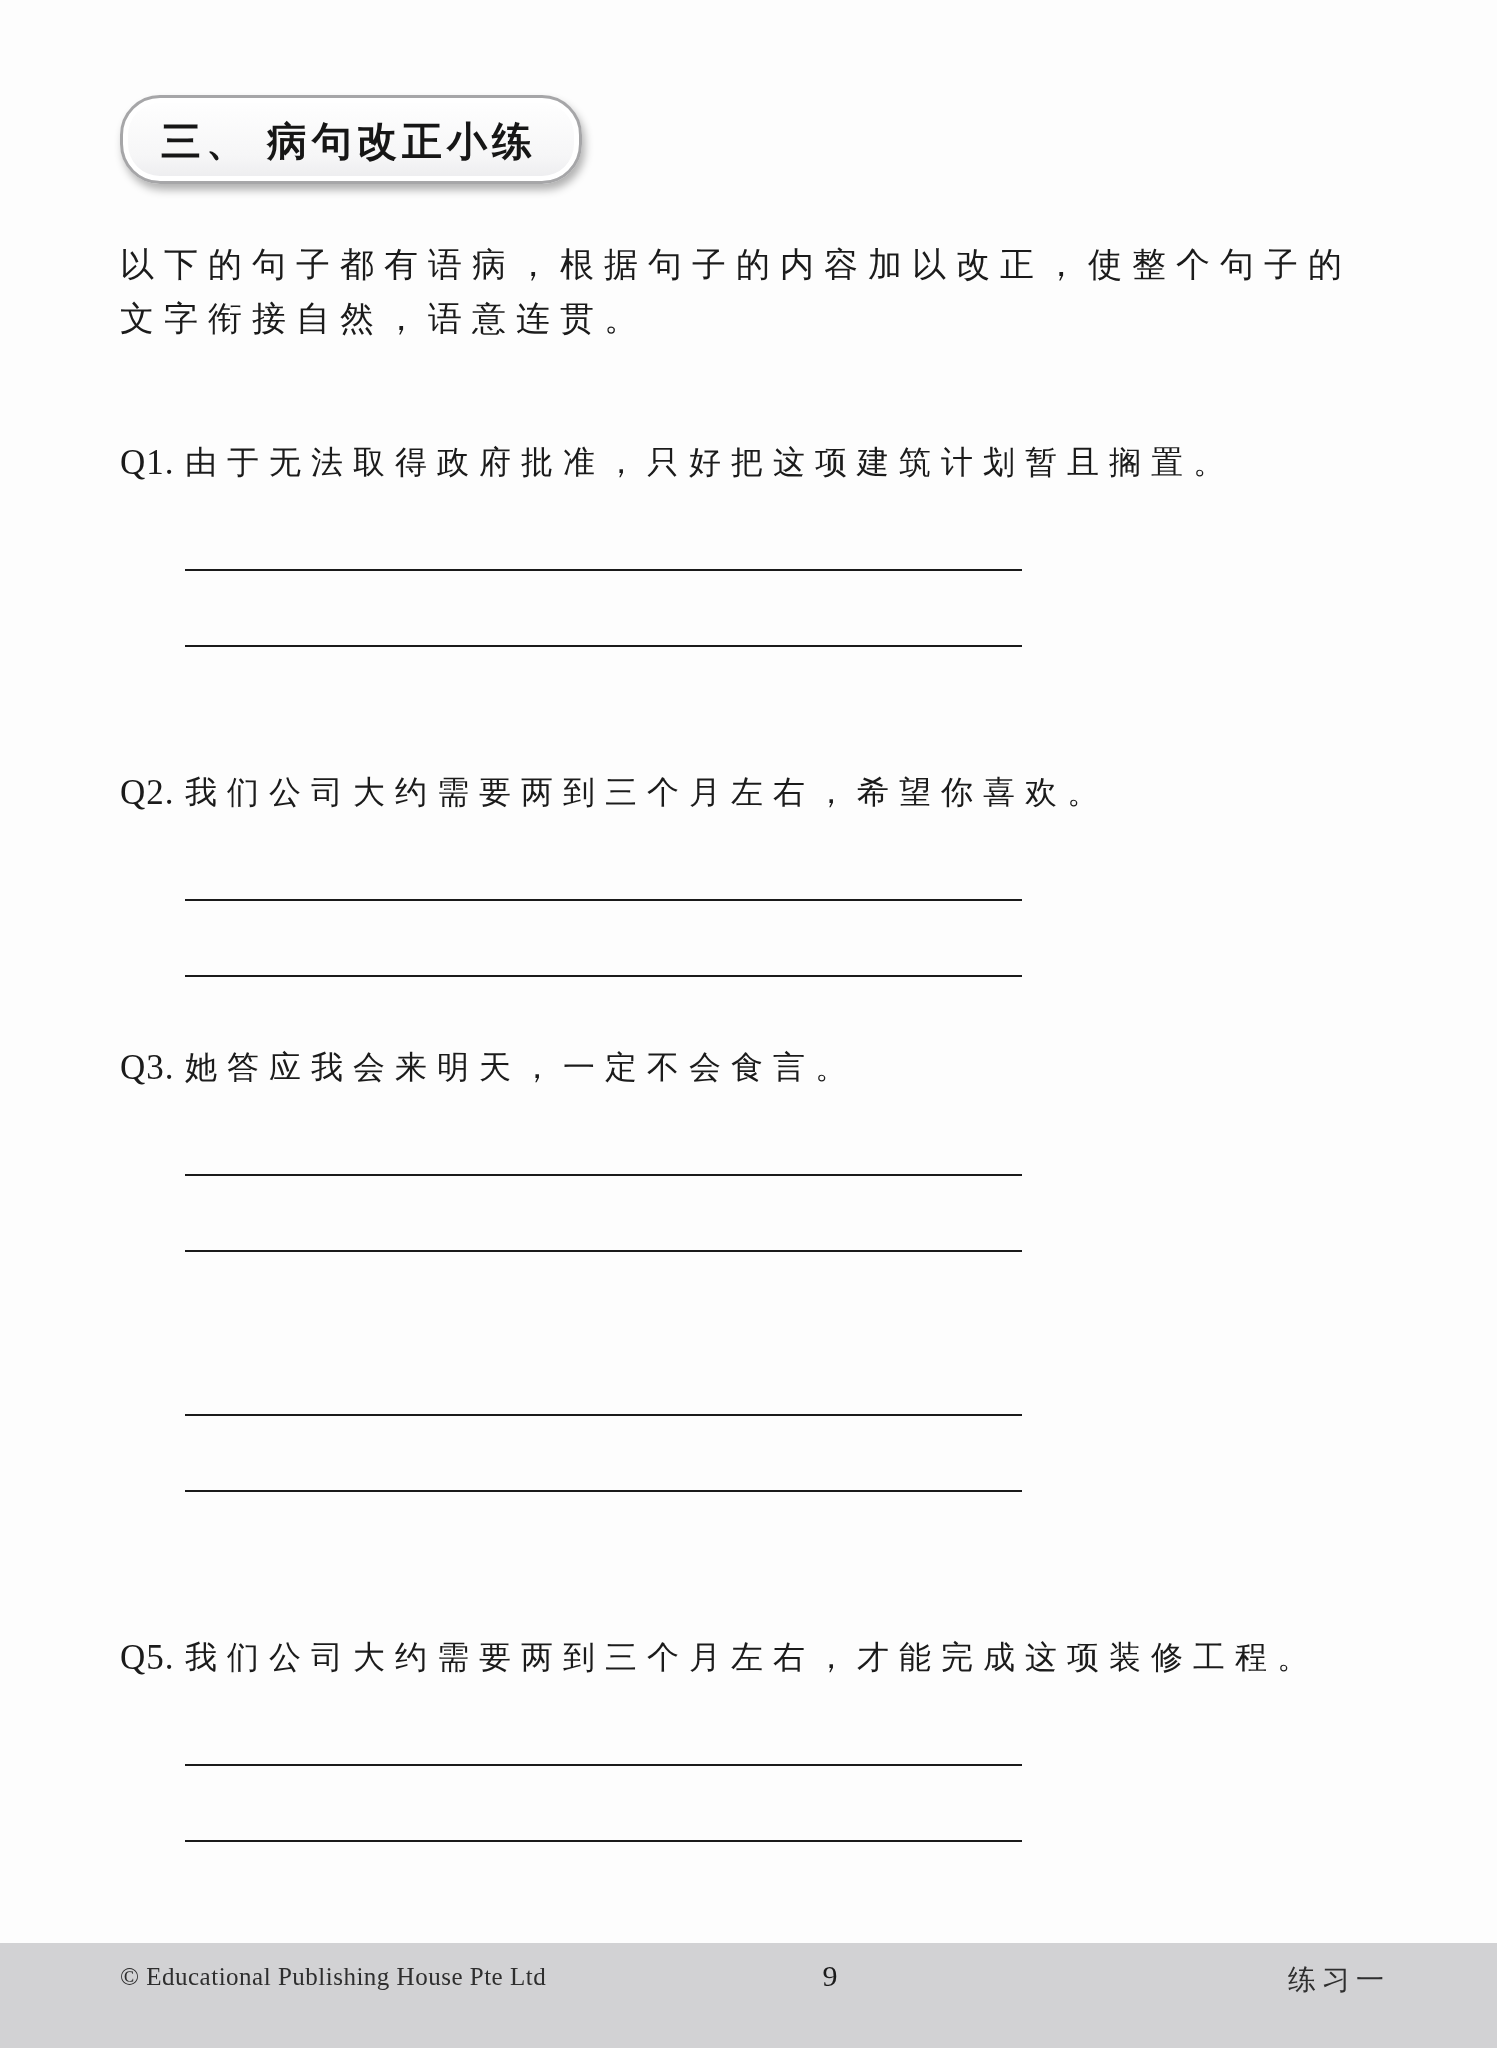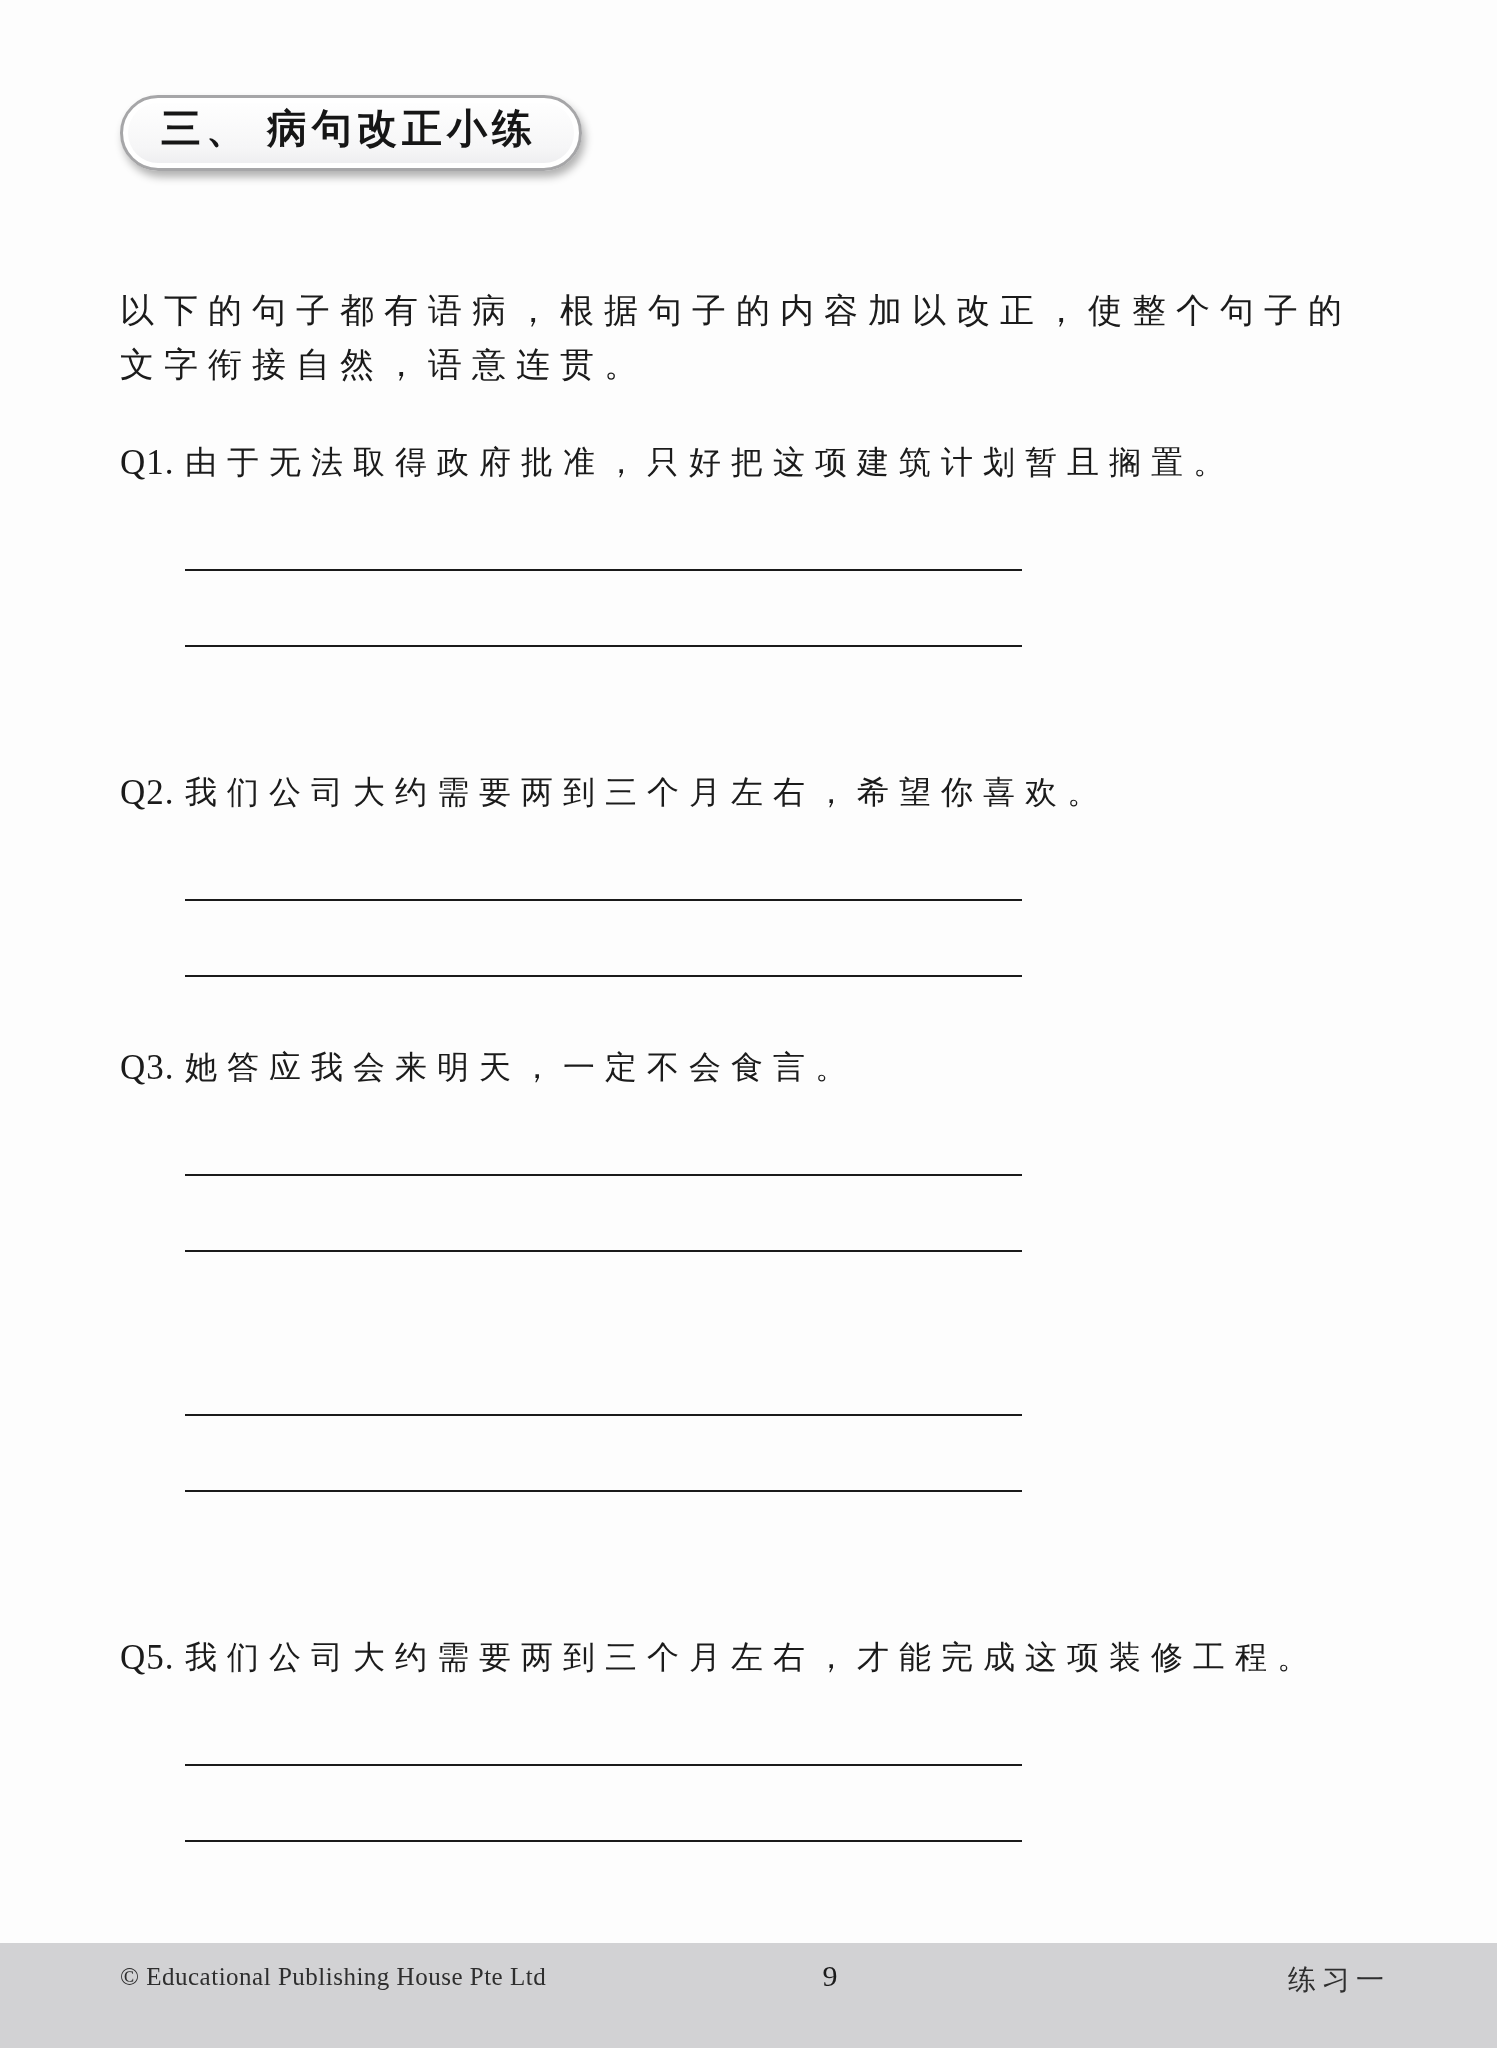--- a/index.html
+++ b/index.html
@@ -17,21 +17,21 @@
     font-family: "Liberation Serif", "DejaVu Serif", serif;
     color: #1b1b1b;
   }
   .abs { position: absolute; }
 
   
   .badge {
     left: 120px;
     top: 95px;
     display: inline-block;
-    padding: 3px 42px 12px 38px;
+    padding: 16px 42px 12px 38px;
     background: linear-gradient(180deg, #ffffff 0%, #f6f6f7 70%, #ececee 100%);
     border: 3px solid #a6a6a8;
     border-radius: 40px;
     box-shadow: inset 0 0 0 5px #ffffff, 3px 6px 8px rgba(0,0,0,0.30);
     font-family: "Liberation Sans", "DejaVu Sans", sans-serif;
     font-weight: bold;
     font-size: 40px;
     letter-spacing: 5px;
     color: #161616;
     white-space: nowrap;
@@ -40,21 +40,20 @@
 
   
   .instructions {
     left: 120px;
     top: 238px;
     width: 1245px;
     font-size: 34px;
     line-height: 54px;
     letter-spacing: 10px;
     text-align: left;
-    margin-top: 46px;
   }
 
   
   .question {
     left: 120px;
     width: 1260px;
   }
   .q-row {
     display: flex;
     align-items: flex-start;

